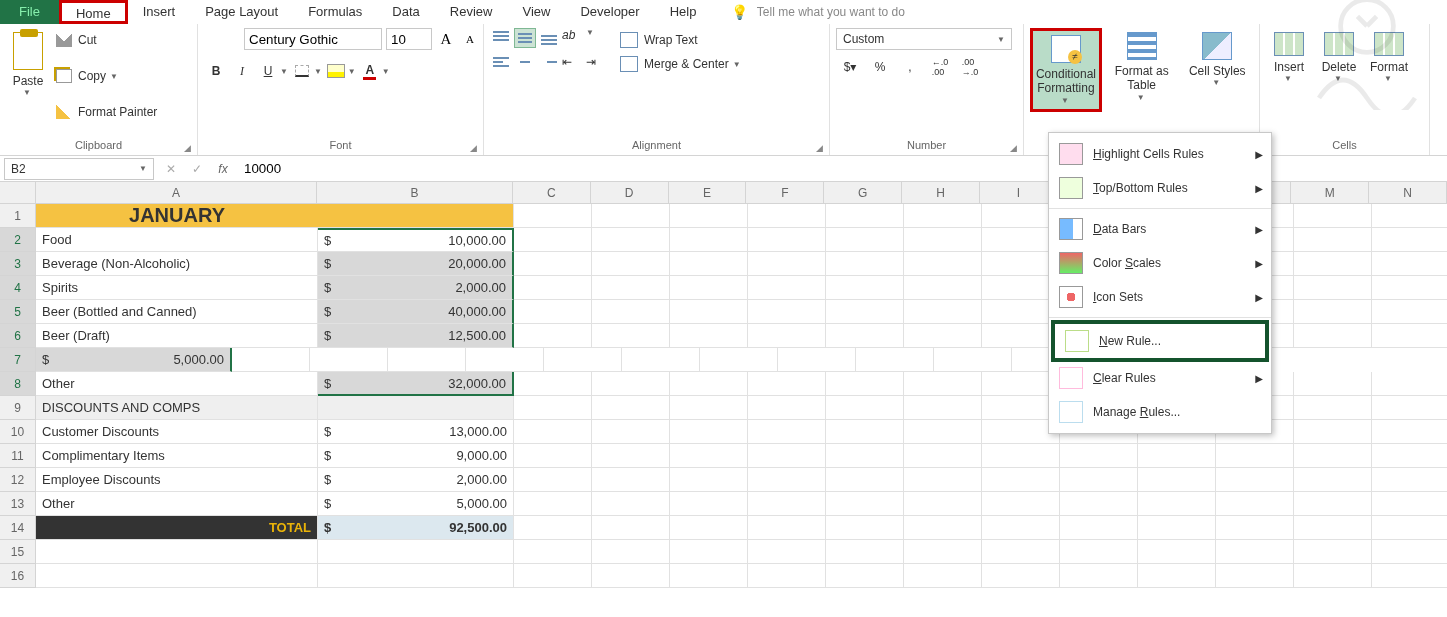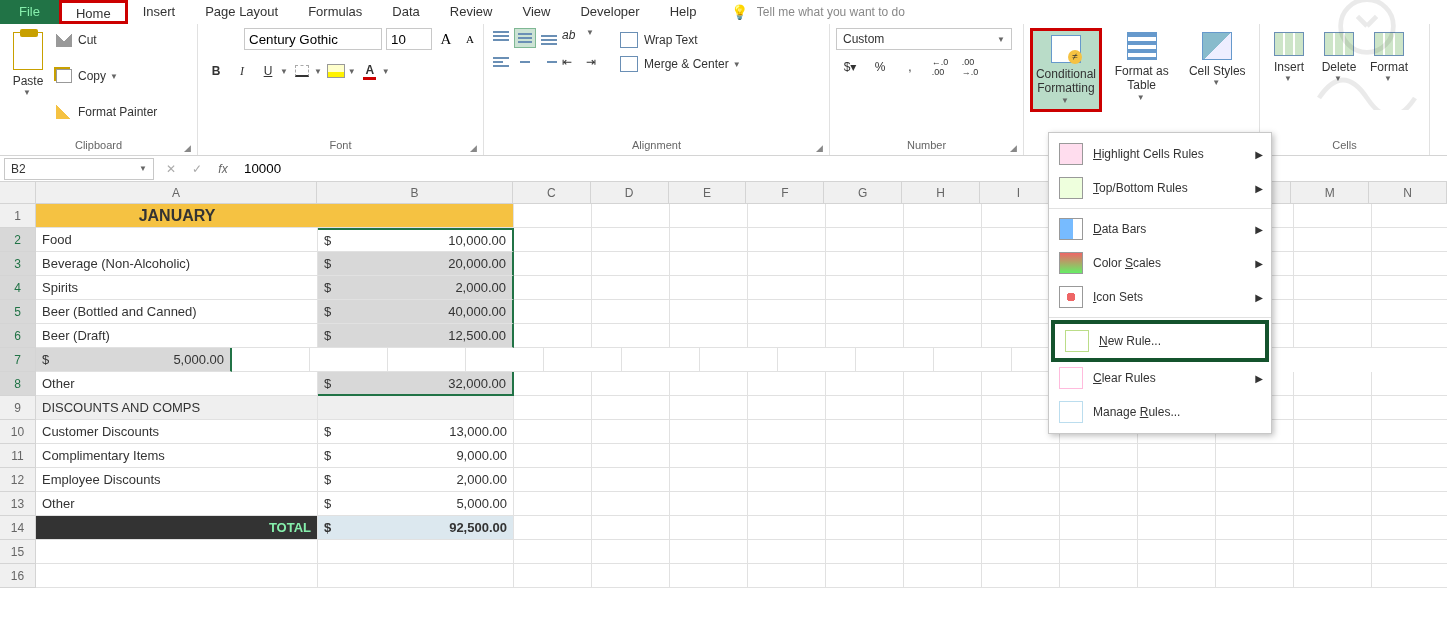--- a/index.html
+++ b/index.html
@@ -121,31 +121,31 @@
 .grid-body { display:flex; }
 .row-headers { display:flex; flex-direction:column; }
 .rh { width:36px; height:24px; border-right:1px solid #d4d4d4; border-bottom:1px solid #d4d4d4; background:#f0f0f0; text-align:center; line-height:24px; font-size:12px; color:#666; }
 .rh.sel { background:#d8d8d8; color:#217346; }
 .rows { display:flex; flex-direction:column; }
 .row { display:flex; height:24px; }
 .cell { border-right:1px solid #e1e1e1; border-bottom:1px solid #e1e1e1; padding:0 6px; display:flex; align-items:center; font-size:13px; }
 .cA { width:282px; }
 .cB { width:196px; }
 .cgen { width:78px; }
-.title-row .cA, .title-row .cB { background:#f5c242; font-weight:bold; text-align:center; justify-content:center; font-size:16px; font-family:"Century Gothic",sans-serif; }
+.title-row .cA, .title-row .cB { background:#f5c242; font-weight:bold; text-align:center; justify-content:center; font-size:20px; font-family:"Century Gothic",sans-serif; }
 .title-row .cA { border-right:none; }
 .money { justify-content:space-between; }
 .money .cur { }
 .money .val { text-align:center; }
 .sel-range .cB { background:#d8d8d8; border-right:2px solid #217346; }
 .sel-top .cB { border-top:2px solid #217346; }
 .sel-bot .cB { border-bottom:2px solid #217346; }
 .active-cell .cB { background:#fff !important; }
 .section-row .cA, .section-row .cB { background:#efefef; }
-.total-row .cA { background:#333; color:#86efac; font-weight:bold; justify-content:flex-end; }
+.total-row .cA { background:#333; color:#eab308; font-weight:bold; justify-content:flex-end; }
 .total-row .cB { background:#dce8ef; font-weight:bold; }
 
 
 .wm { position:absolute; top:-10px; right:-10px; width:180px; height:120px; opacity:.08; pointer-events:none; }
 .wm svg { width:100%; height:100%; }
 </style>
 </head>
 <body>
 
 <div class="tabs">

